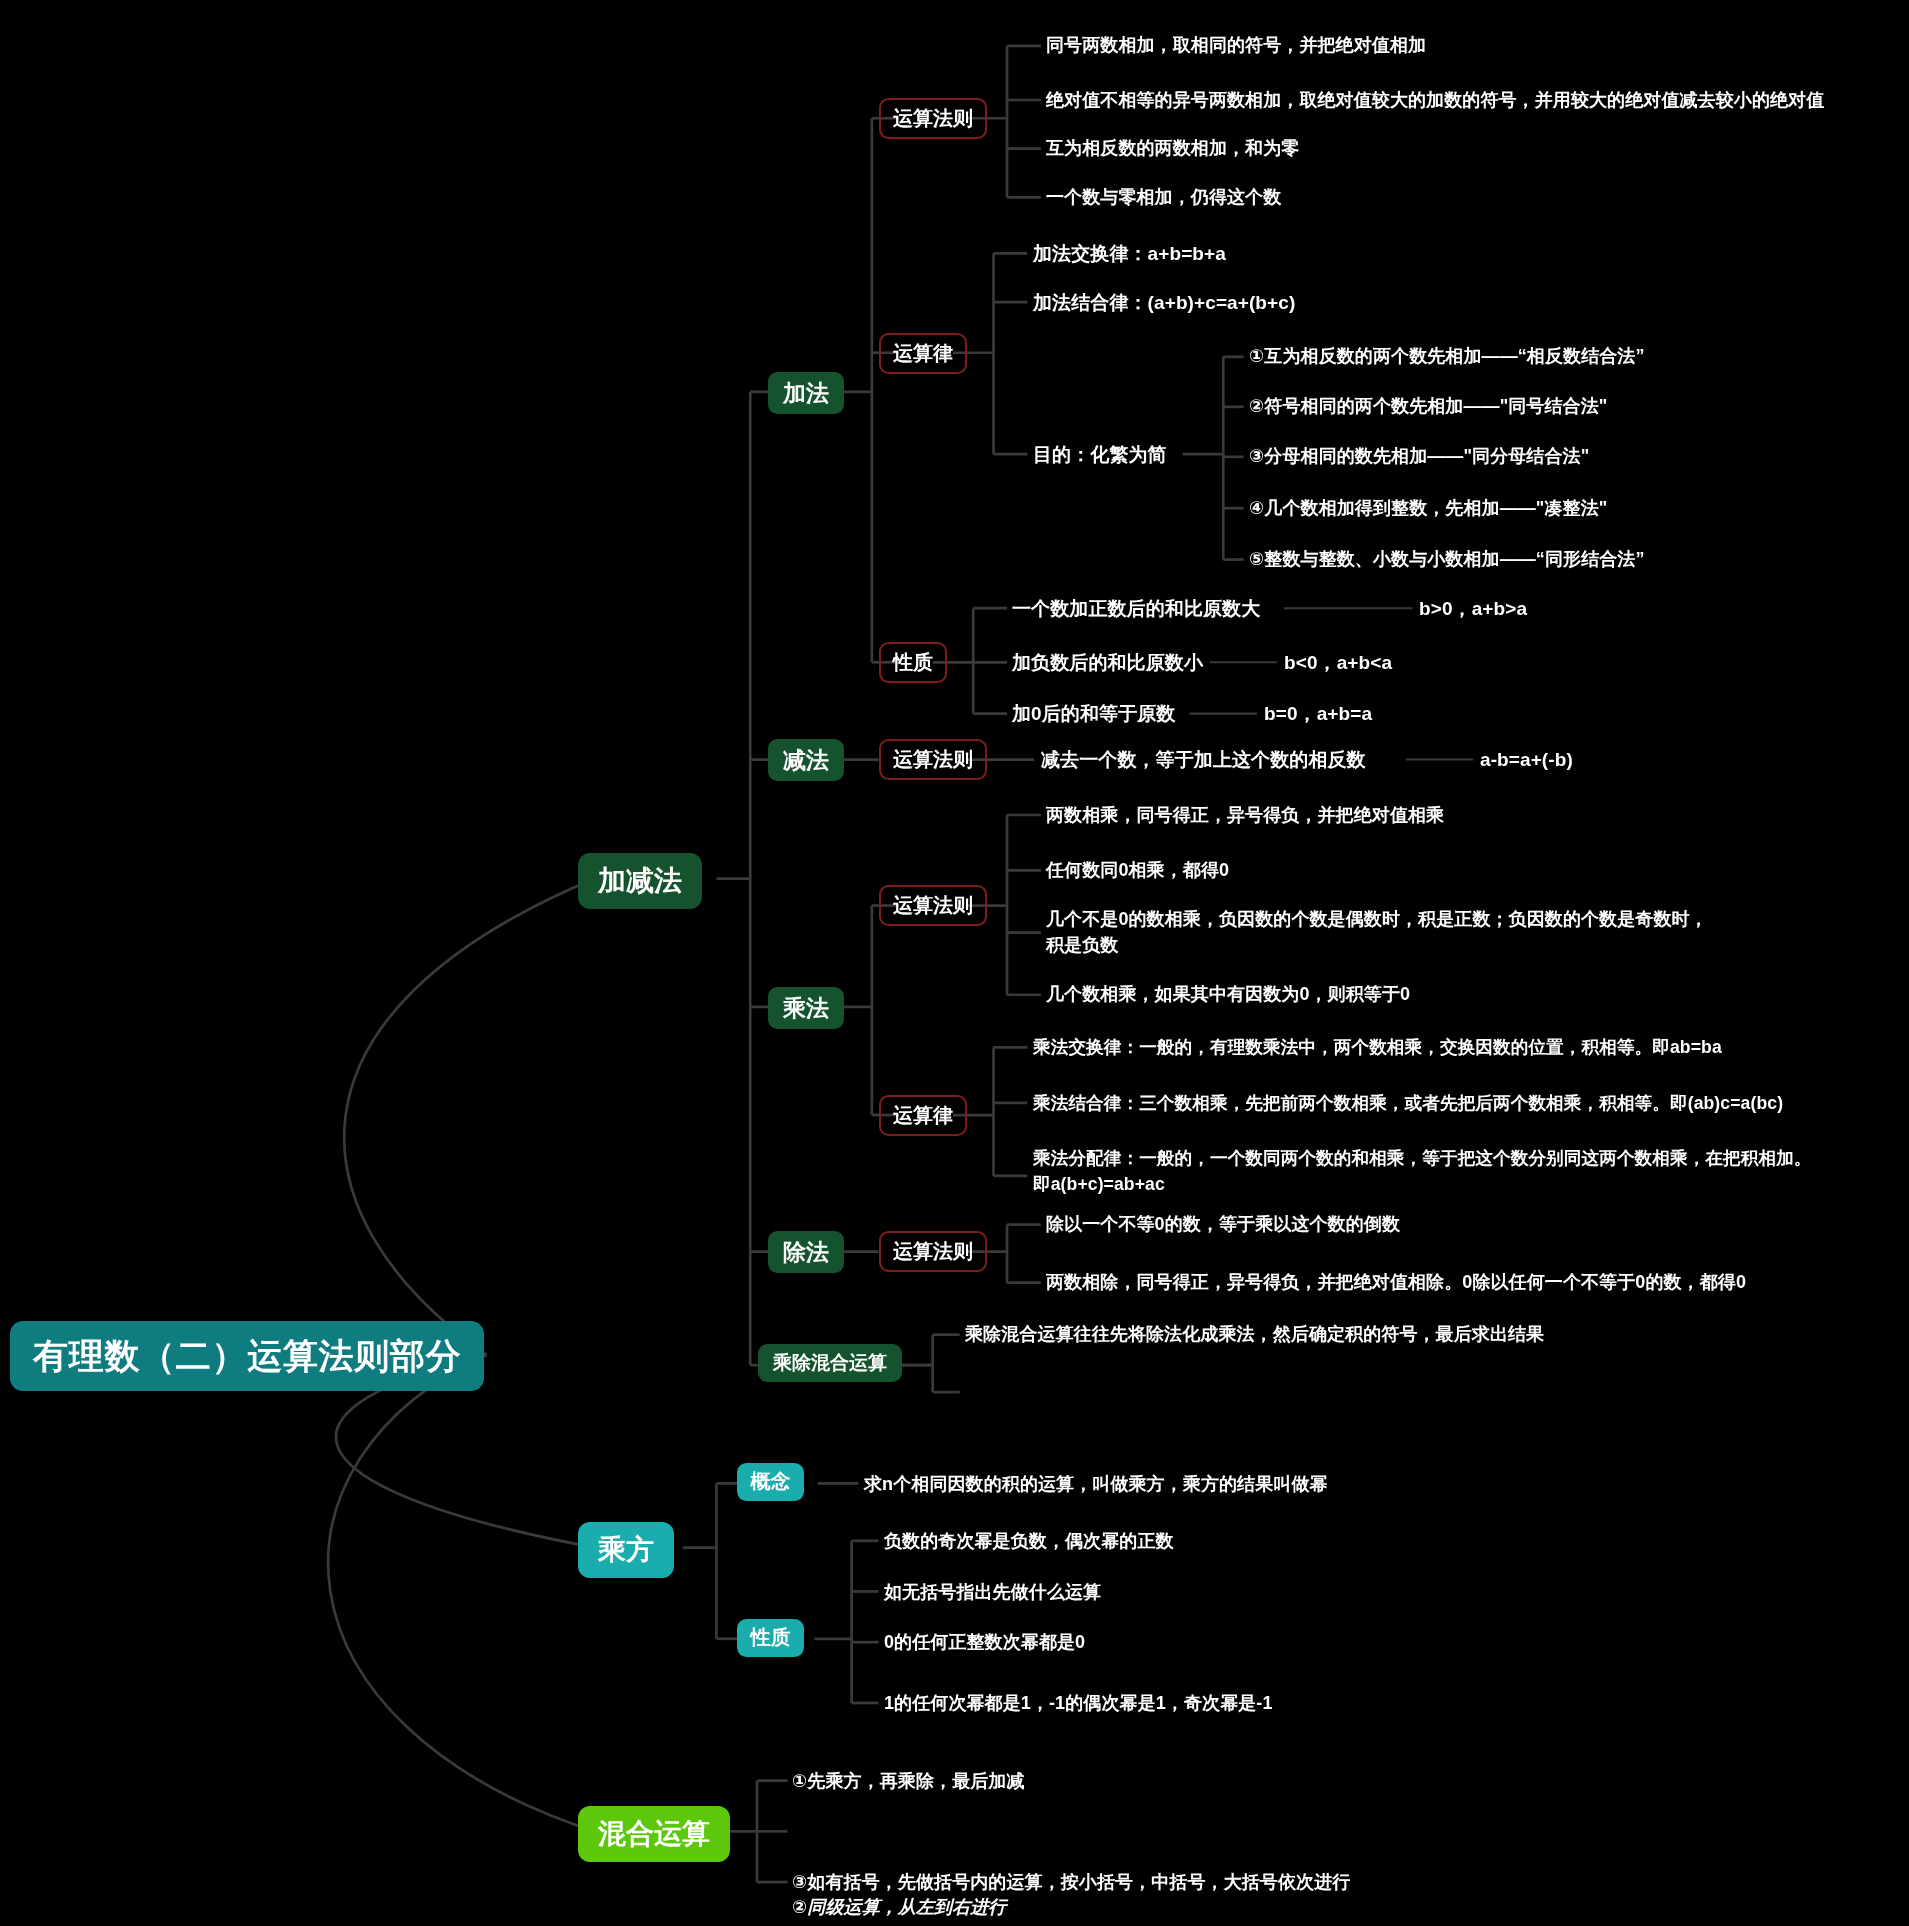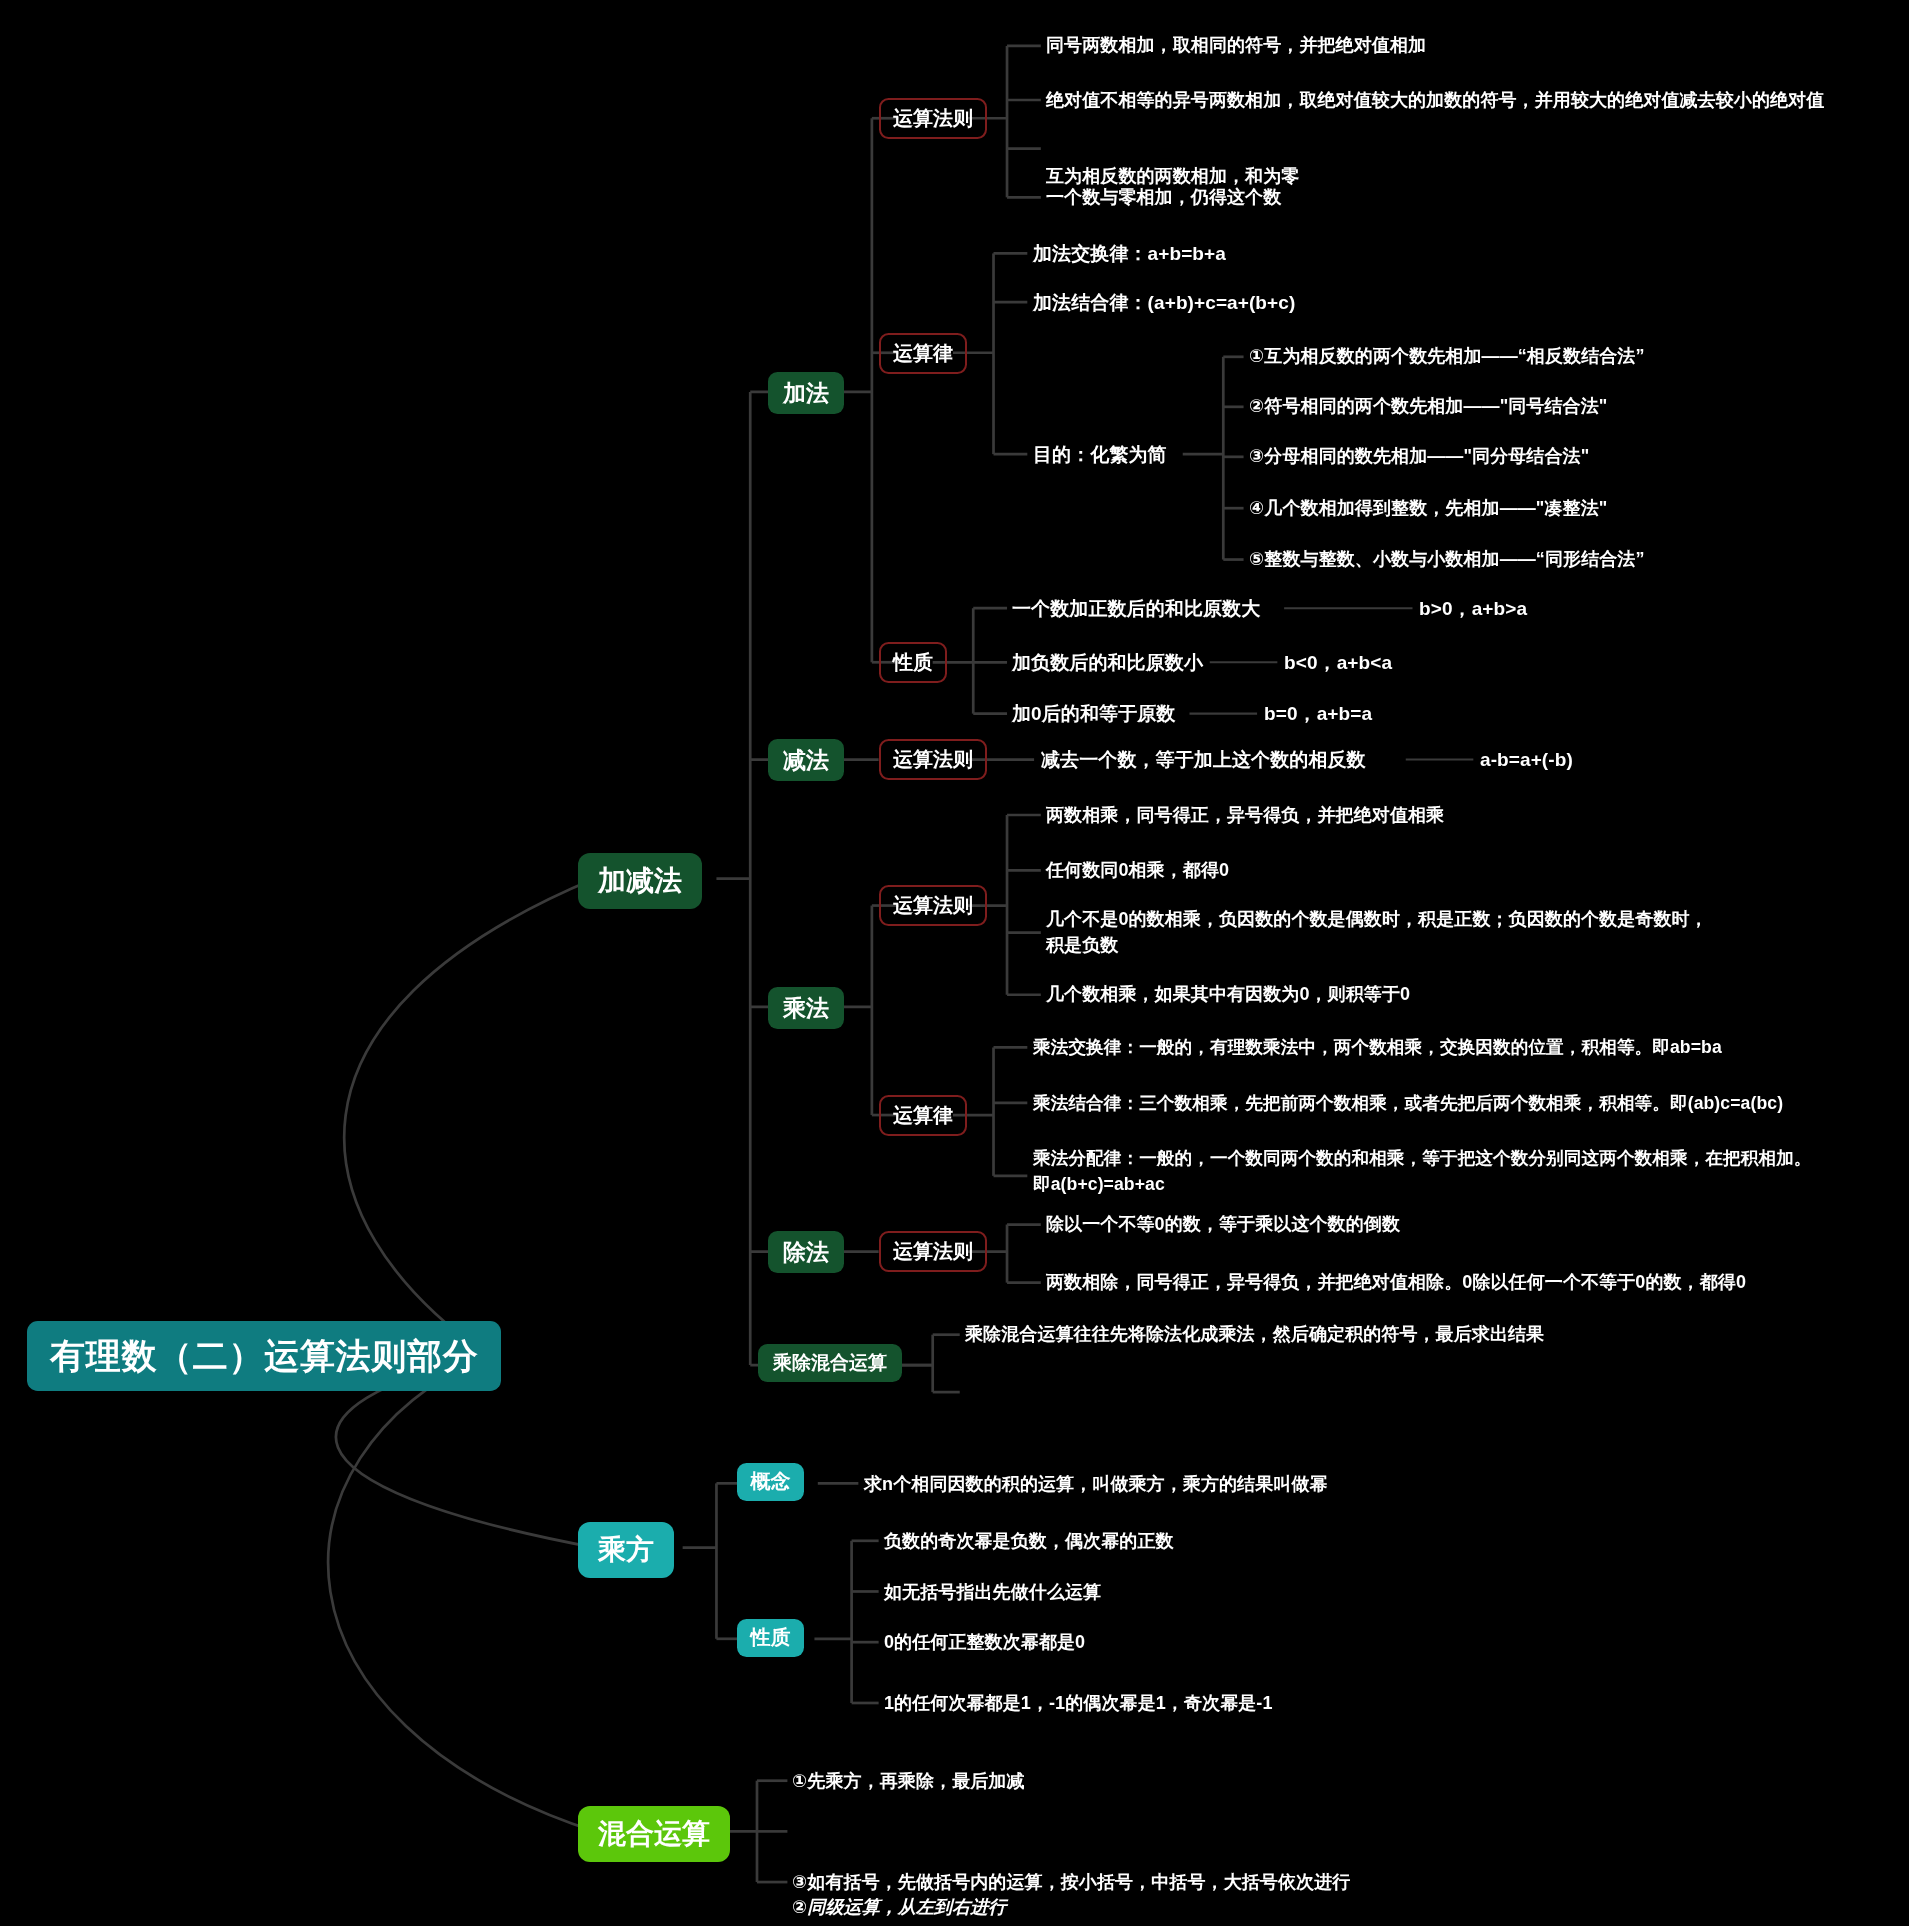--- a/index.html
+++ b/index.html
@@ -204,38 +204,38 @@
       <path d="M1260 2520 L1300 2520"></path>
 
       <path d="M1070 2710 L1120 2710"></path>
       <path d="M1120 2635 L1120 2785"></path>
       <path d="M1120 2635 L1165 2635"></path>
       <path d="M1120 2710 L1165 2710"></path>
       <path d="M1120 2785 L1165 2785"></path>
     </g>
   </svg>
 
-  <div class="node n-root" style="left:27px; top:1321px;">
+  <div class="node n-root" style="left:10px; top:1321px;border-radius:13px;">
     <span>有理数（二）运算法则部分</span>
   </div>
 
   <div class="node n-orange-fill big" style="left:578px; top:853px;">
     <span>加减法</span>
   </div>
 
   <div class="node n-orange-fill" style="left:768px; top:372px;">
     <span>加法</span>
   </div>
 
   <div class="node n-orange-line" style="left:879px; top:98px;">
     <span>运算法则</span>
   </div>
   <div class="leaf nowrap" style="left:1046px; top:32px;">同号两数相加，取相同的符号，并把绝对值相加</div>
   <div class="leaf nowrap" style="left:1046px; top:87px;">绝对值不相等的异号两数相加，取绝对值较大的加数的符号，并用较大的绝对值减去较小的绝对值</div>
-  <div class="leaf nowrap" style="left:1046px; top:135px;margin-top:28px;">互为相反数的两数相加，和为零</div>
+  <div class="leaf nowrap" style="left:1046px; top:135px;">互为相反数的两数相加，和为零</div>
   <div class="leaf nowrap" style="left:1046px; top:184px;">一个数与零相加，仍得这个数</div>
 
   <div class="node n-orange-line" style="left:879px; top:333px;">
     <span>运算律</span>
   </div>
   <div class="leaf nowrap sz28" style="left:1033px; top:240px;">加法交换律：a+b=b+a</div>
   <div class="leaf nowrap sz28" style="left:1033px; top:289px;">加法结合律：(a+b)+c=a+(b+c)</div>
 
   <div class="leaf nowrap sz28" style="left:1033px; top:441px;">目的：化繁为简</div>
   <div class="leaf nowrap" style="left:1249px; top:343px;">①互为相反数的两个数先相加——“相反数结合法”</div>

